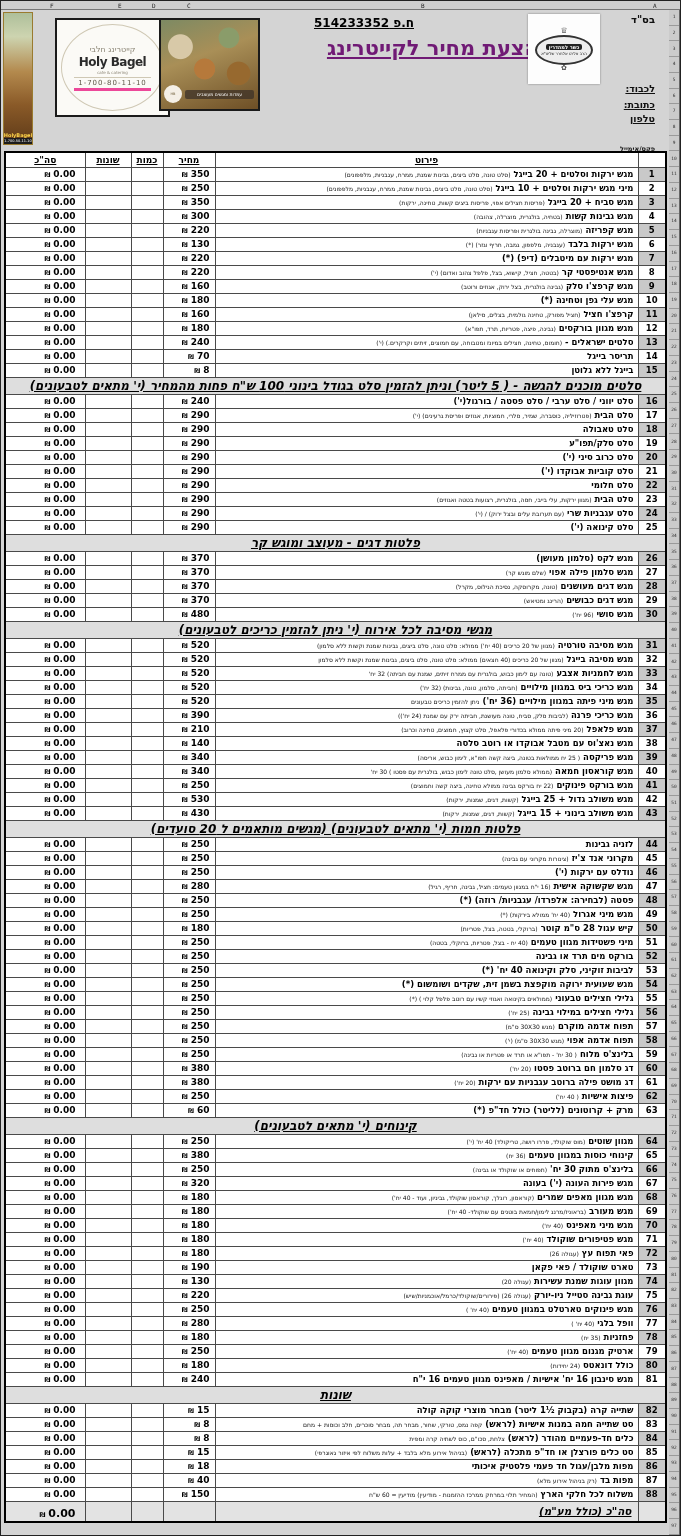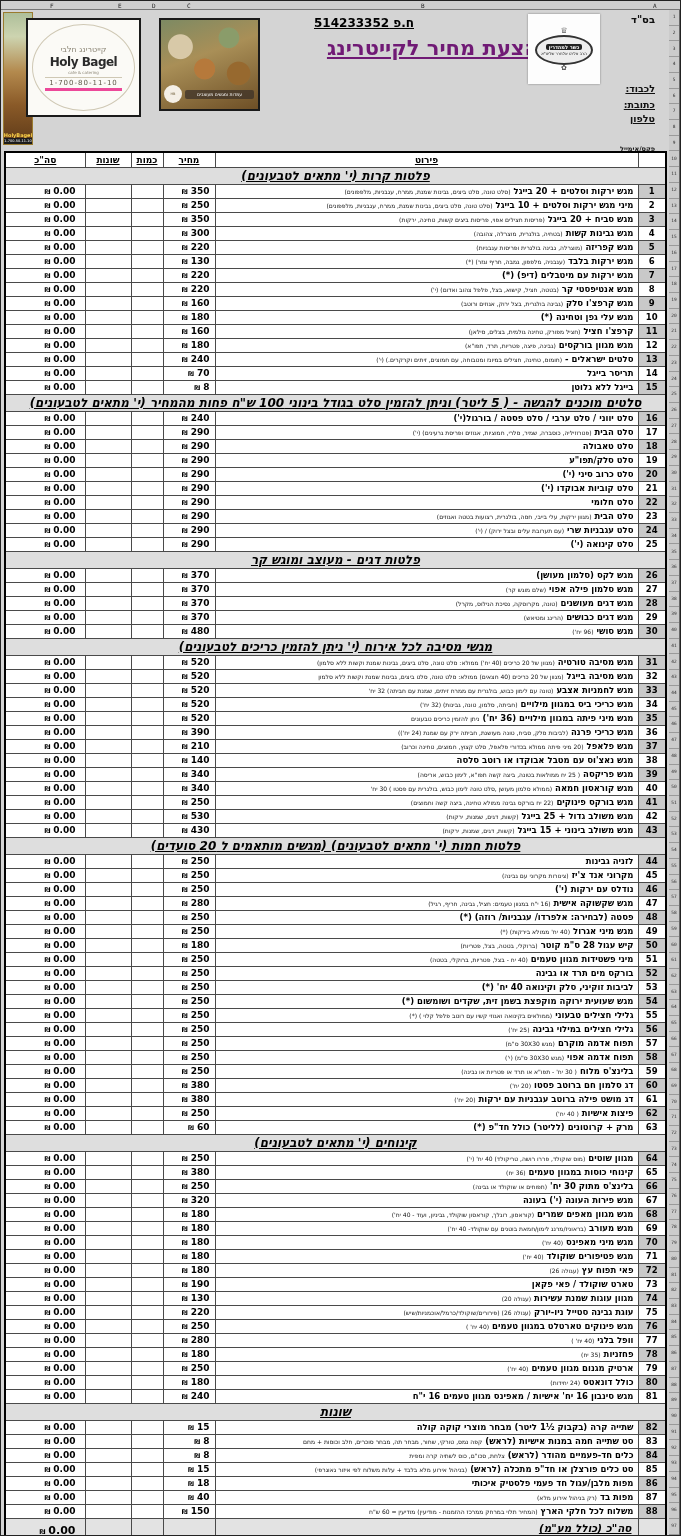--- a/index.html
+++ b/index.html
@@ -37,21 +37,21 @@
     display:flex; flex-direction:column; align-items:center; justify-content:center; background:#eee; }
   .stamp .s1 { font-size:5px; font-weight:bold; background:#222; color:#fff; padding:0 3px; border-radius:2px; }
   .stamp .s2 { font-size:4px; margin-top:1px; color:#111; }
   .stamp .flour { font-size:7px; line-height:1; color:#444; }
   
   .imgbanner { position:absolute; top:2px; right:auto; left:2px; width:30px; height:133px;
     border:1px solid #9a7b2f; background:linear-gradient(180deg,#aebf9a 0%,#cdd4b0 18%,#b3894d 45%,#8a5a28 70%,#5e3a18 100%);
     display:flex; flex-direction:column; justify-content:flex-end; align-items:center; overflow:hidden; }
   .imgbanner .bb { font-size:5px; font-weight:bold; color:#ffd54a; line-height:1.1; }
   .imgbanner .bp { font-size:3.5px; color:#fff; background:#1c1c1c; width:100%; text-align:center; padding:1px 0; }
-  .logocard { position:absolute; top:8px; left:25px; width:115px; height:99px; background:#fbfaf6;
+  .logocard { position:absolute; top:8px; left:54px; width:115px; height:99px; background:#fbfaf6;
     border:2px solid #1a1a1a; display:flex; align-items:center; justify-content:center; }
   .logocard .ring { width:103px; height:87px; border:1px solid #cfc8b4; border-radius:50%;
     display:flex; flex-direction:column; align-items:center; justify-content:center; gap:2px; }
   .logocard .tag { font-size:8px; color:#8c8676; }
   .logocard .brand { font-size:12px; font-weight:bold; color:#2b2b2b; direction:ltr; letter-spacing:-0.5px; line-height:1; }
   .logocard .bs { font-size:4px; color:#8c8676; direction:ltr; }
   .logocard .ph { font-size:7px; color:#5d5847; direction:ltr; letter-spacing:1px; border-top:1px solid #cfc8b4; border-bottom:3px solid #ec4899; padding:1px 4px; }
   .buffet { position:absolute; top:8px; left:158px; width:101px; height:93px; border:2px solid #1a1a1a;
     background:
       radial-gradient(circle at 20% 30%, #d8c9a8 0 12%, transparent 13%),
@@ -261,23 +261,20 @@
         <tr class="head">
           <th></th>
           <th>פירוט</th>
           <th>מחיר</th>
           <th>כמות</th>
           <th>שונות</th>
           <th>סה"כ</th>
         </tr>
       </thead>
       <tbody id="tbody">
-          <tr class="section">
-            <td colspan="6">פלטות קרות   (י' מתאים לטבעונים)</td>
-          </tr>
           <tr class="item">
             <td class="numcell shade">1</td>
             <td class="desc"><span class="nm">מגש ירקות וסלטים + 20 בייגל</span><span class="nt">(סלט טונה, סלט ביצים, גבינות שמנת, ממרח, עגבניות, מלפפונים)</span></td>
             <td class="money "><span class="cur">₪</span><span class="num">350</span></td>
             <td></td>
             <td></td>
             <td class="money totcell"><span class="cur">₪</span><span class="num">0.00</span></td>
           </tr>
           <tr class="item">
             <td class="numcell">2</td>

